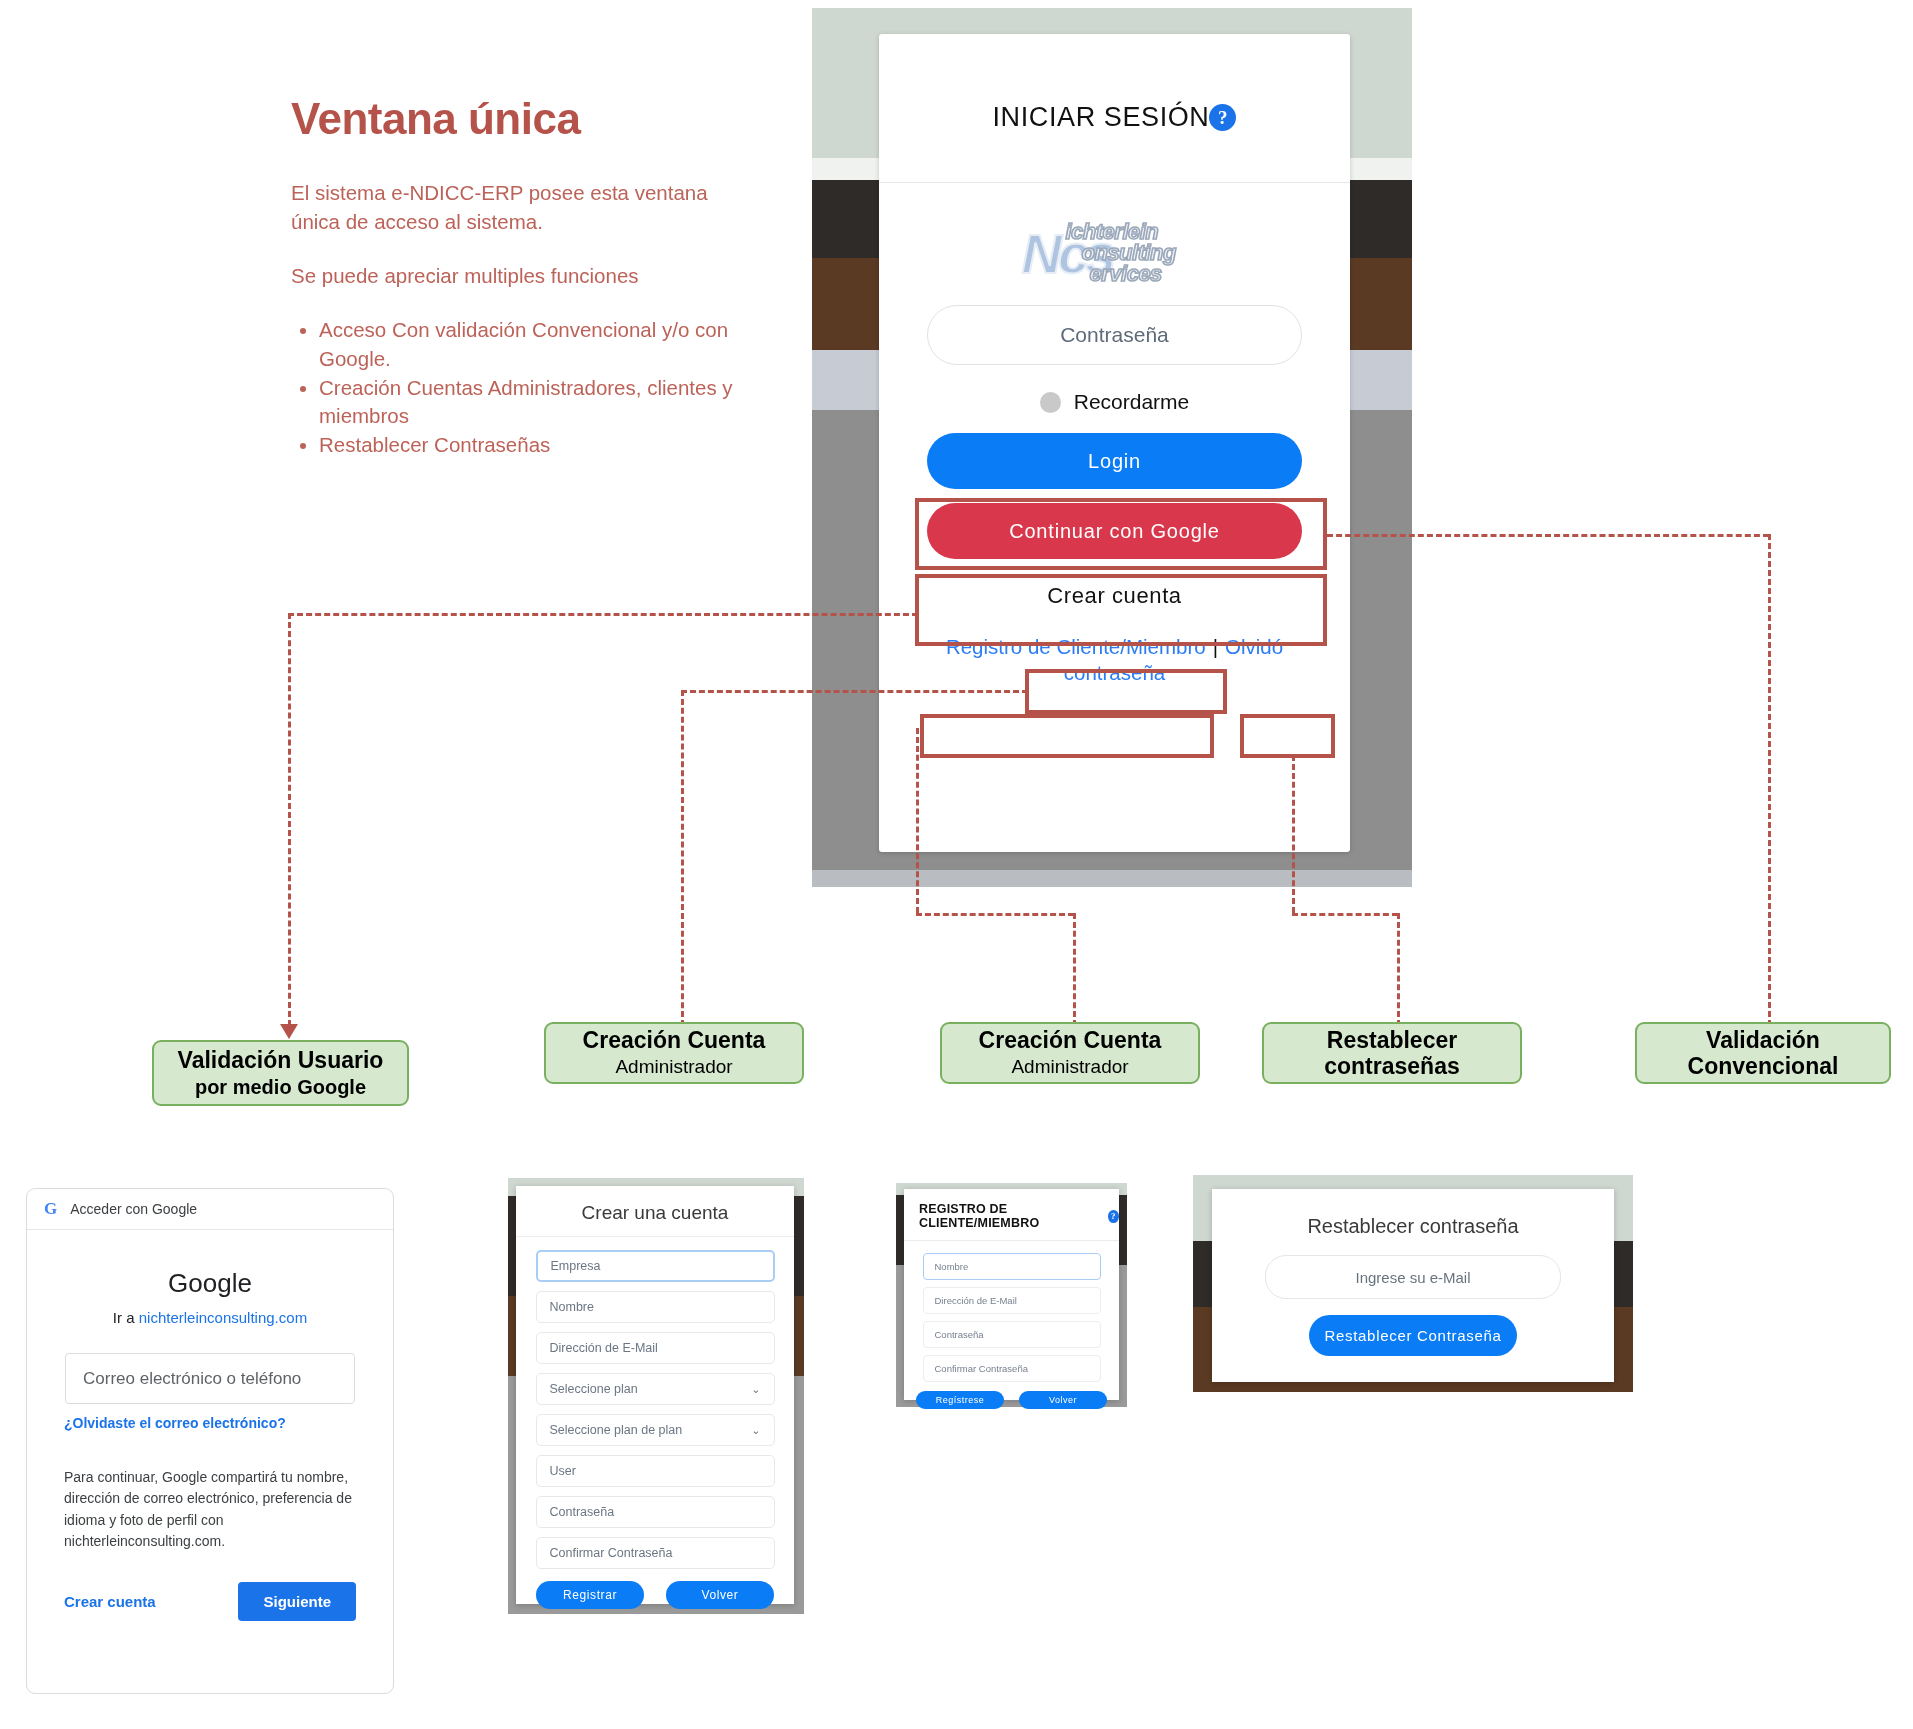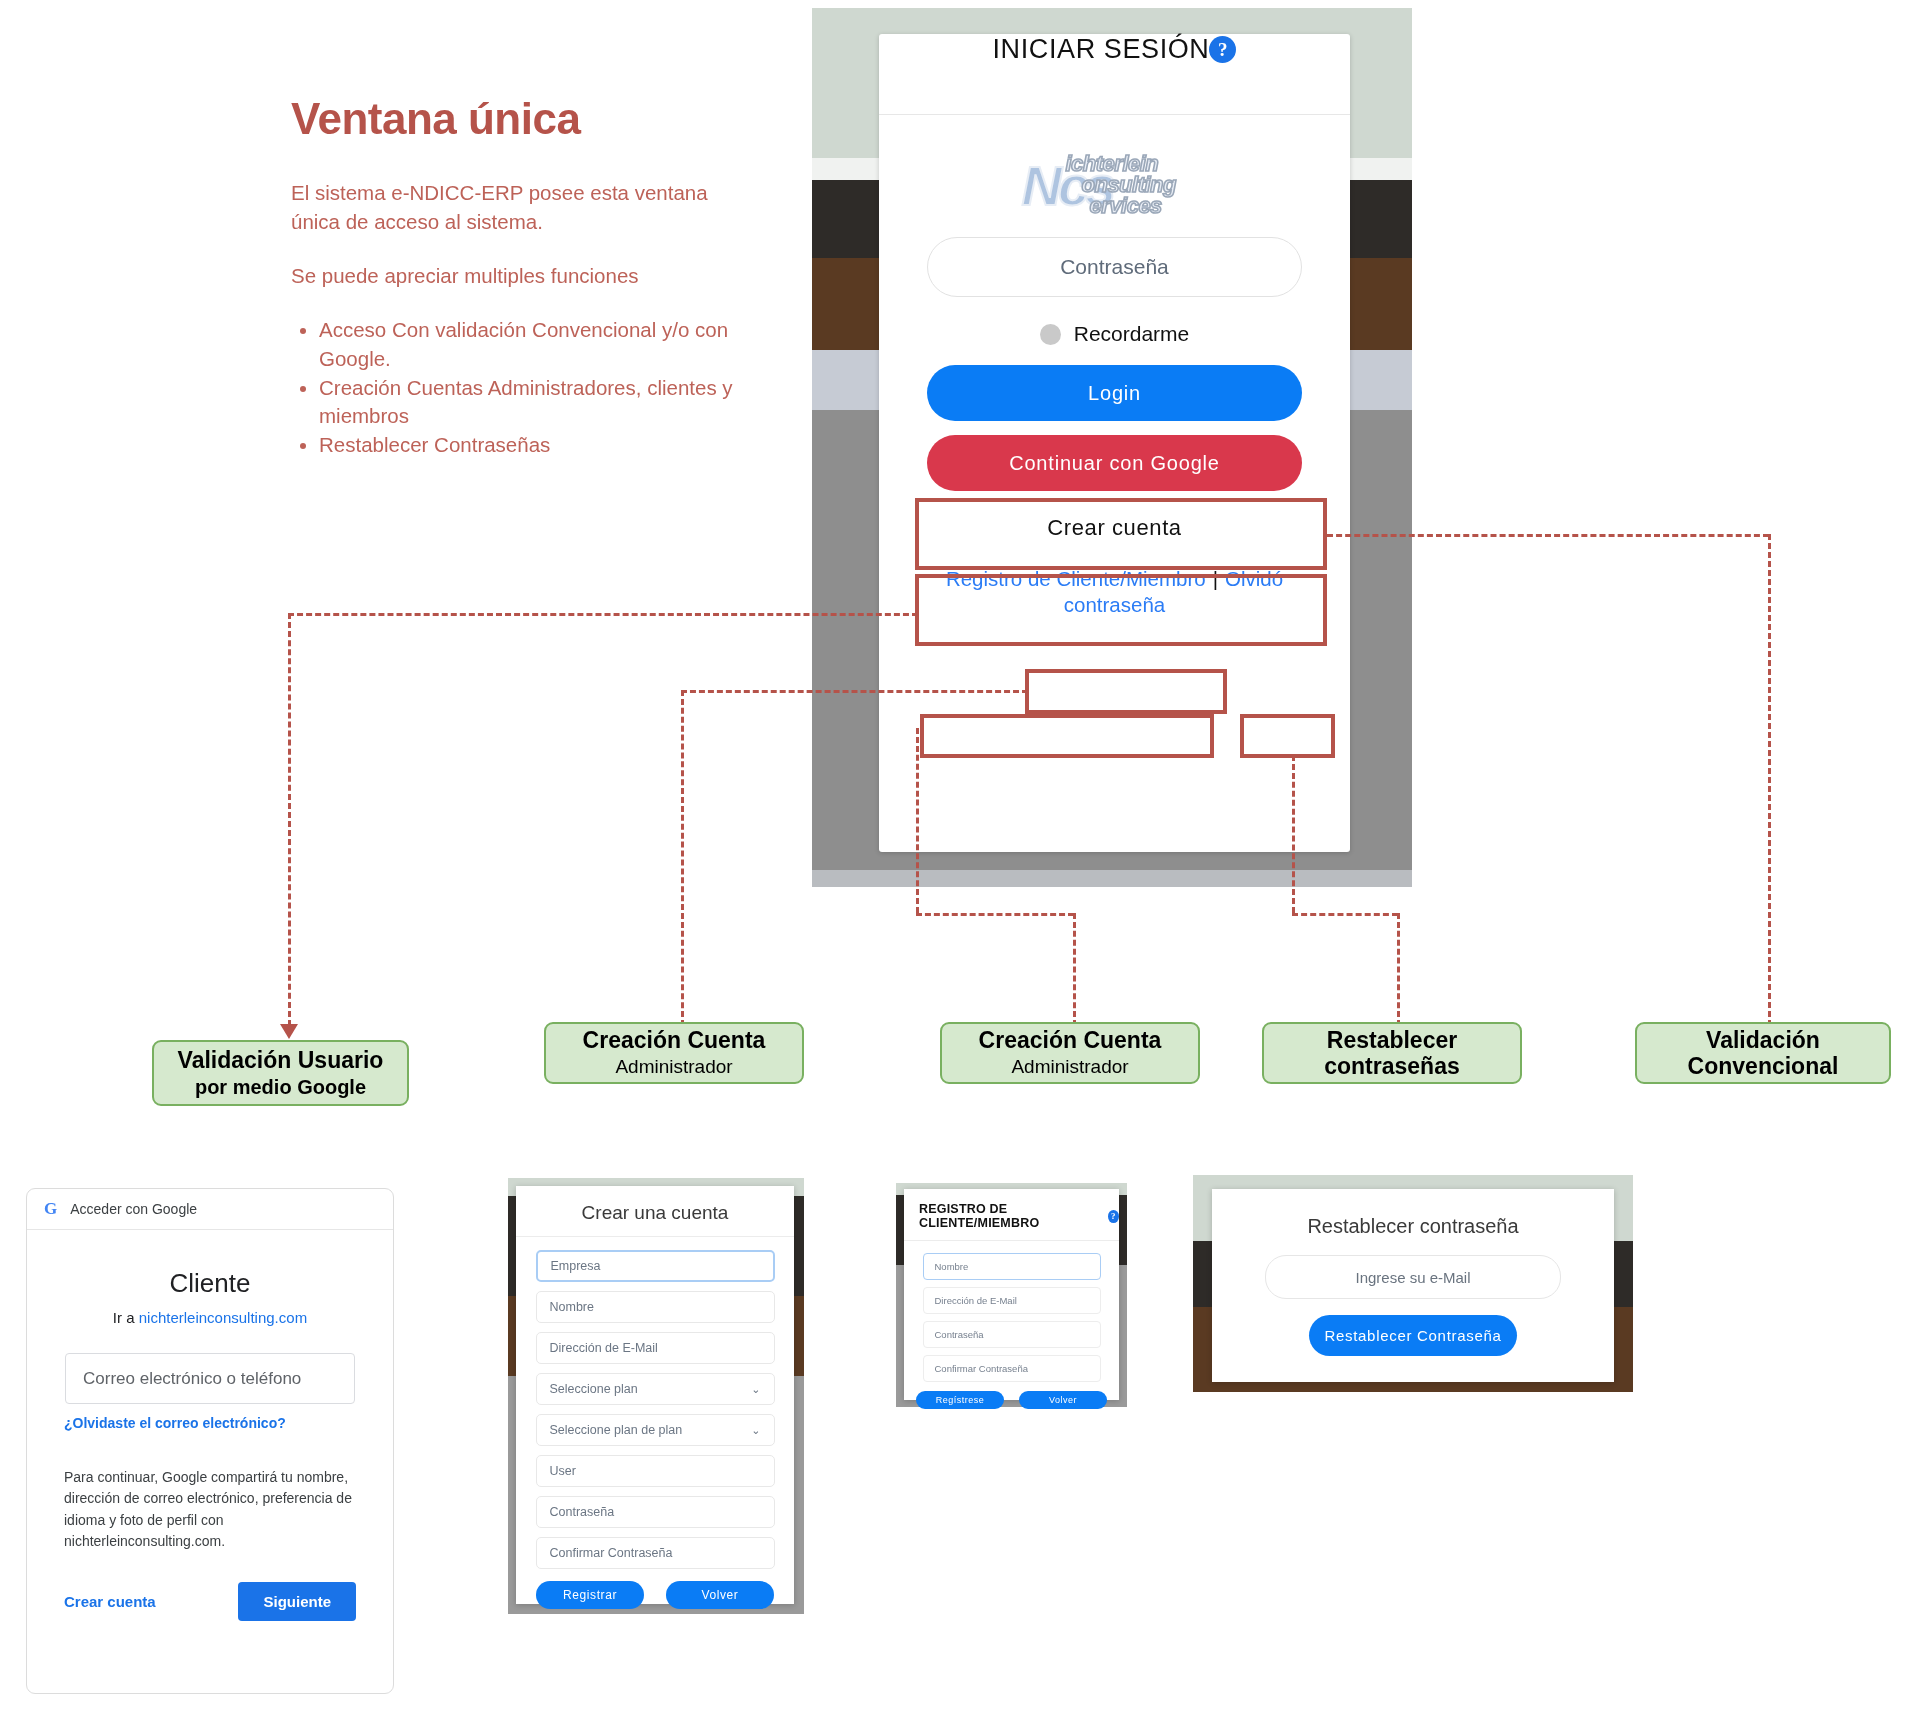--- a/index.html
+++ b/index.html
@@ -26,21 +26,21 @@
   #login-shot{left:812px;top:8px;width:600px;height:879px;overflow:hidden;}
   .photo-bg{position:absolute;inset:0;background:#8e8e8e;}
   .photo-bg .band{position:absolute;left:0;right:0;}
   .card{
     position:absolute;left:67px;top:26px;width:471px;height:818px;
     background:#fff;border-radius:3px;
     box-shadow:0 1px 5px rgba(0,0,0,.18);
   }
   .card-title{
     text-align:center;font-size:27px;font-weight:500;color:#111;
-    letter-spacing:.6px;
+    padding-top:68px;letter-spacing:.6px;
     display:flex;align-items:center;justify-content:center;
   }
   .help-badge{
     width:27px;height:27px;border-radius:50%;background:#1a73e8;color:#fff;
     font-size:19px;font-weight:bold;display:inline-flex;align-items:center;
     justify-content:center;line-height:1;font-family:"Liberation Serif",serif;
   }
   .card-divider{height:1px;background:#e7e7e7;margin-top:49px;}
 
   .ncs-logo{
@@ -321,21 +321,21 @@
 <div class="green-box abs" style="left:1635px;top:1022px;width:256px;height:62px;">
   <span class="t1">Validación</span>
   <span class="t1">Convencional</span>
 </div>
 
 <div class="abs" id="google-card" style="height:506px;">
   <div class="gc-head">
     <span class="g-glyph" style="color:#4285f4;">G</span>
     <span>Acceder con Google</span>
   </div>
-  <div class="gc-title">Cliente</div>
+  <div class="gc-title">Google</div>
   <div class="gc-sub"><span>Ir a </span><b>nichterleinconsulting.com</b></div>
   <div class="gc-input">Correo electrónico o teléfono</div>
   <div class="gc-forgot">¿Olvidaste el correo electrónico?</div>
   <div class="gc-para">Para continuar, Google compartirá tu nombre, dirección de correo electrónico, preferencia de idioma y foto de perfil con nichterleinconsulting.com.</div>
   <div class="gc-actions">
     <span class="gc-create">Crear cuenta</span>
     <span class="gc-next">Siguiente</span>
   </div>
 </div>
 

